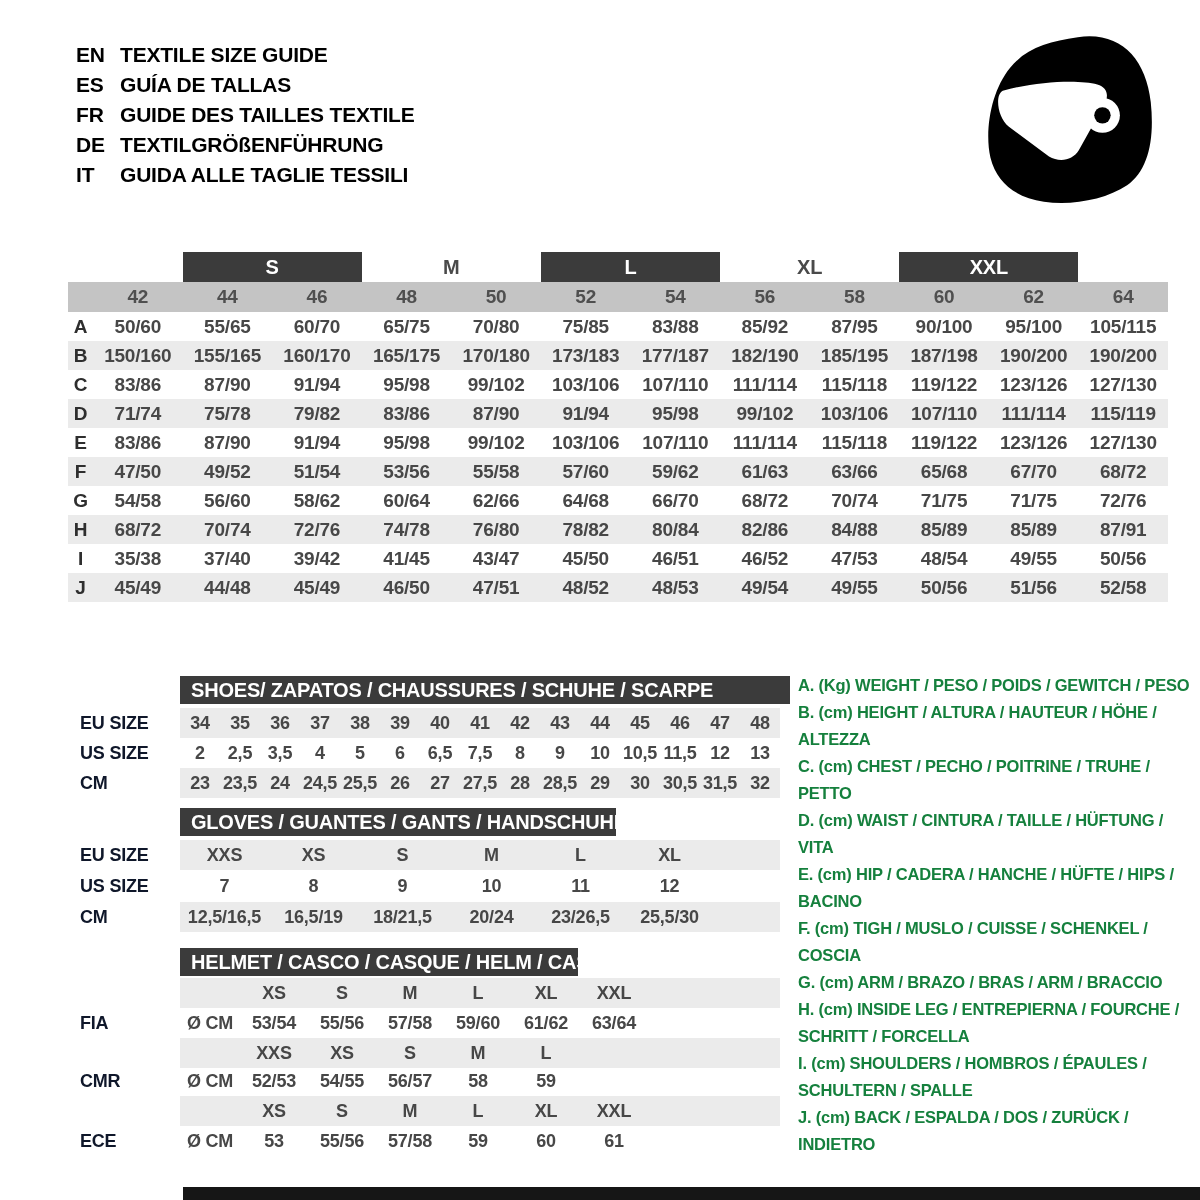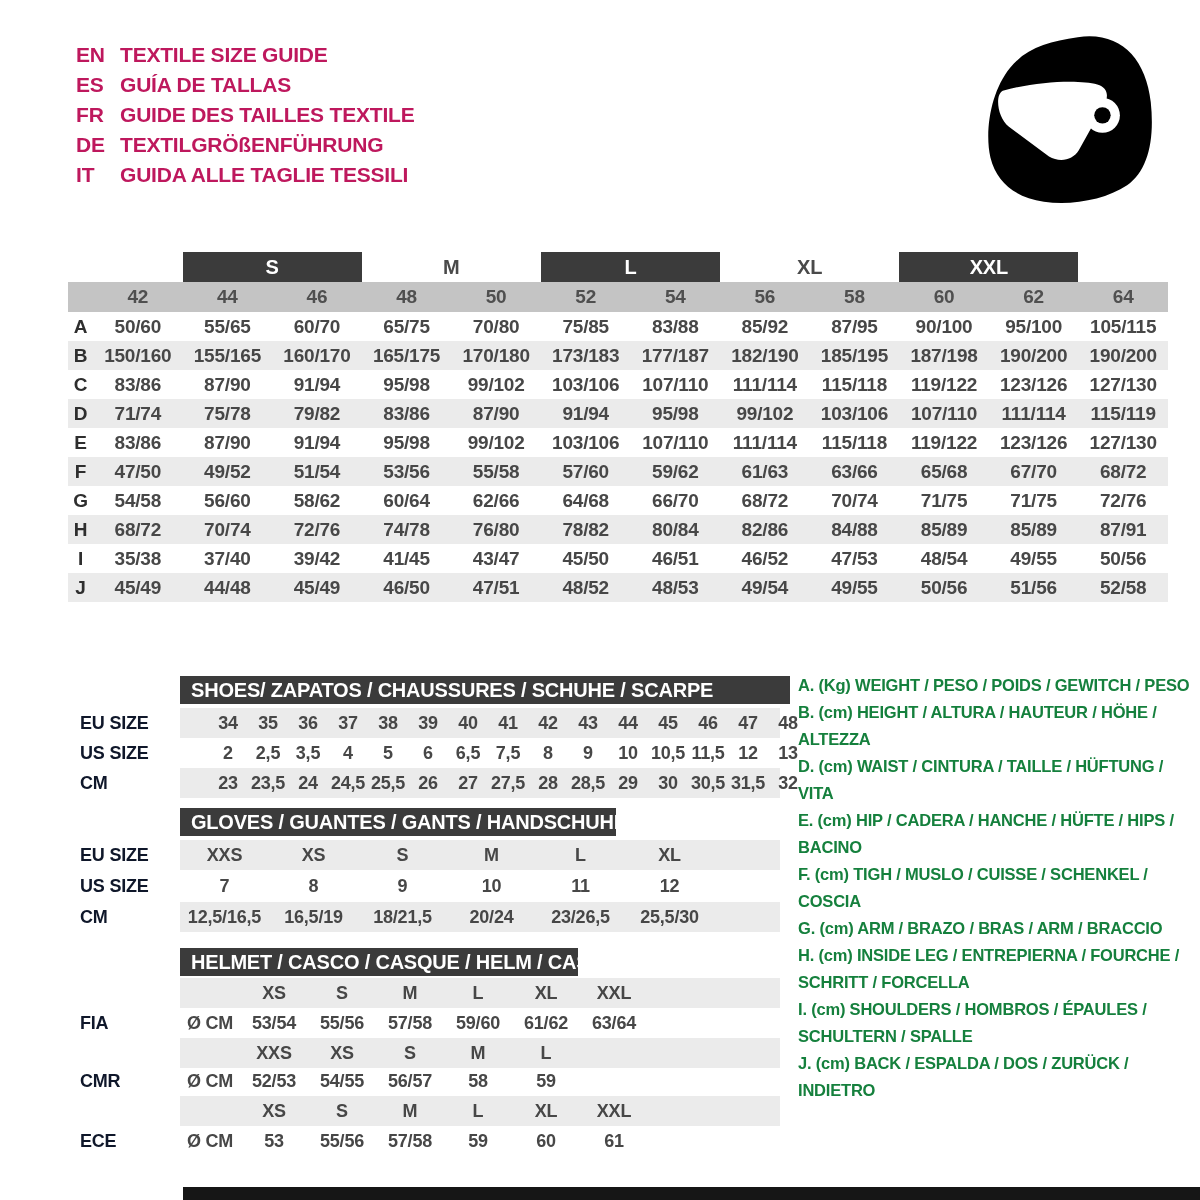--- a/index.html
+++ b/index.html
@@ -4,21 +4,21 @@
 <style>
   * { margin:0; padding:0; box-sizing:border-box; }
   body { background:#fff; }
   .canvas {
     position:relative; width:1200px; height:1200px; background:#ffffff;
     font-family:"Liberation Sans", sans-serif; font-weight:bold; color:#474747;
     overflow:hidden; letter-spacing:-0.2px;
   }
   
   .lang-list { position:absolute; left:76px; top:40px; }
-  .lang-row { display:flex; height:30px; align-items:center; font-size:21px; color:#be185d; }
+  .lang-row { display:flex; height:30px; align-items:center; font-size:21px; color:#000000; }
   .lang-code { width:44px; }
   .lang-text { white-space:nowrap; }
   .helmet-logo { position:absolute; left:975px; top:28px; width:185px; height:185px; }
 
   
   .size-table { position:absolute; left:68px; top:252px; width:1100px; }
   .group-row { display:grid; grid-template-columns:25px repeat(12,1fr); height:30px; }
   .group { display:flex; align-items:center; justify-content:center; font-size:20px; color:#4a4a4a; }
   .group.dark { background:#3b3b3b; color:#fff; }
   .sizes-row { display:grid; grid-template-columns:25px repeat(12,1fr); height:30px; background:#c4c4c4; }
@@ -28,21 +28,21 @@
   .cell { display:flex; align-items:center; justify-content:center; font-size:19px; white-space:nowrap; }
   .cell.letter { color:#2e2e2e; }
 
   
   .bar { position:absolute; left:180px; height:28px; background:#3b3b3b; color:#fff;
          display:flex; align-items:center; padding-left:11px; font-size:20px; white-space:nowrap; }
   .sec-label { position:absolute; left:80px; font-size:18px; color:#0f172a; display:flex; align-items:center; height:30px; white-space:nowrap; }
   .strip { position:absolute; left:180px; width:600px; height:30px; display:grid; }
   .strip.gray { background:#ebebeb; }
   .strip .cell { font-size:18px; }
-  .shoes-grid { grid-template-columns:repeat(15,40px);padding-left:28px; }
+  .shoes-grid { grid-template-columns:repeat(15,40px); }
   .gloves-grid { grid-template-columns:repeat(6,89px); }
   .helmet-grid { grid-template-columns:60px repeat(6,68px); }
   .helmet-grid .cell { font-size:18px; }
 
   
   .legend { position:absolute; left:798px; top:672px; width:398px; }
   .legend-item { font-size:16.5px; line-height:27px; color:#15803d; }
 
   .bottom-bar { position:absolute; left:183px; top:1187px; width:1017px; height:13px; background:#161616; }
 </style>
@@ -406,20 +406,21 @@
         <div class="cell">57/58</div>
         <div class="cell">59</div>
         <div class="cell">60</div>
         <div class="cell">61</div>
       </div>
     </div>
 
   <div class="legend">
       <div class="legend-item">A. (Kg) WEIGHT / PESO / POIDS / GEWITCH / PESO</div>
       <div class="legend-item">B. (cm) HEIGHT / ALTURA / HAUTEUR / HÖHE / ALTEZZA</div>
+      <div class="legend-item">C. (cm) CHEST / PECHO / POITRINE / TRUHE / PETTO</div>
       <div class="legend-item">D. (cm) WAIST / CINTURA / TAILLE / HÜFTUNG / VITA</div>
       <div class="legend-item">E. (cm) HIP / CADERA / HANCHE / HÜFTE / HIPS / BACINO</div>
       <div class="legend-item">F. (cm) TIGH / MUSLO / CUISSE / SCHENKEL / COSCIA</div>
       <div class="legend-item">G. (cm) ARM / BRAZO / BRAS / ARM / BRACCIO</div>
       <div class="legend-item">H. (cm) INSIDE LEG / ENTREPIERNA / FOURCHE / SCHRITT / FORCELLA</div>
       <div class="legend-item">I. (cm) SHOULDERS / HOMBROS / ÉPAULES / SCHULTERN / SPALLE</div>
       <div class="legend-item">J. (cm) BACK / ESPALDA / DOS / ZURÜCK / INDIETRO</div>
     </div>
 
   <div class="bottom-bar"></div>

